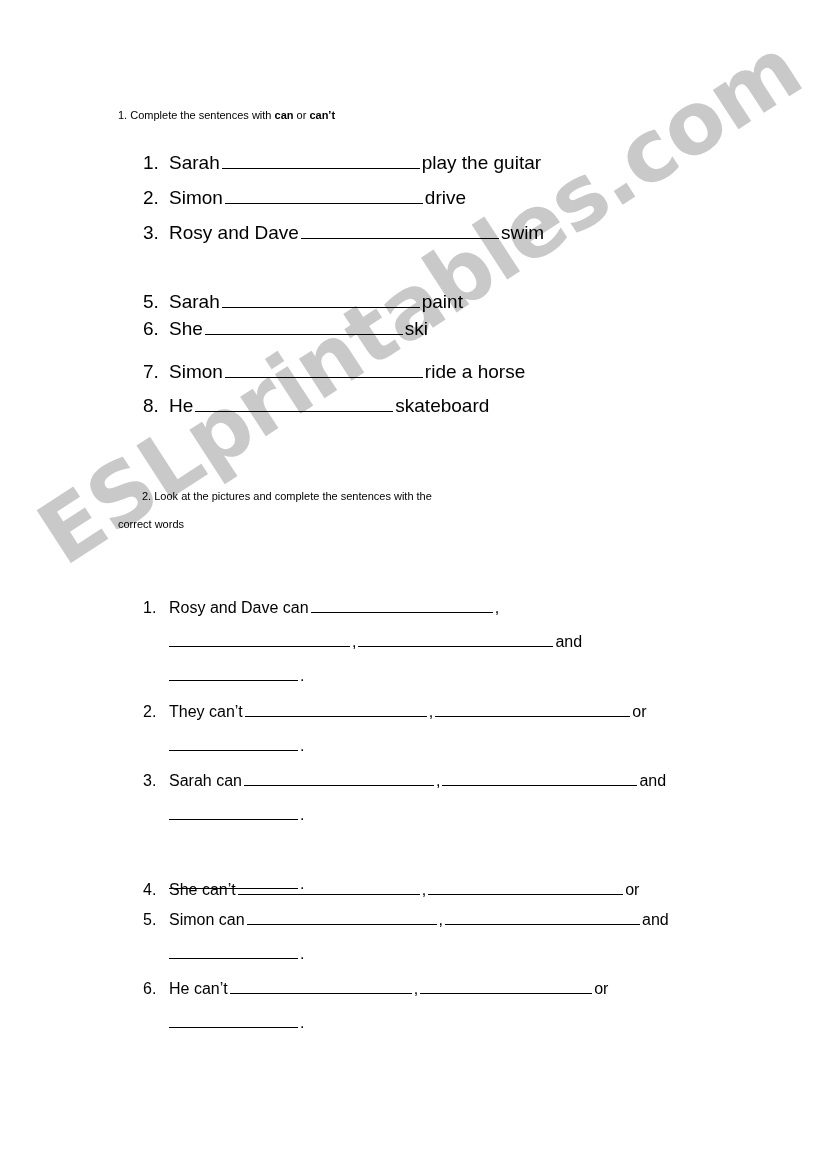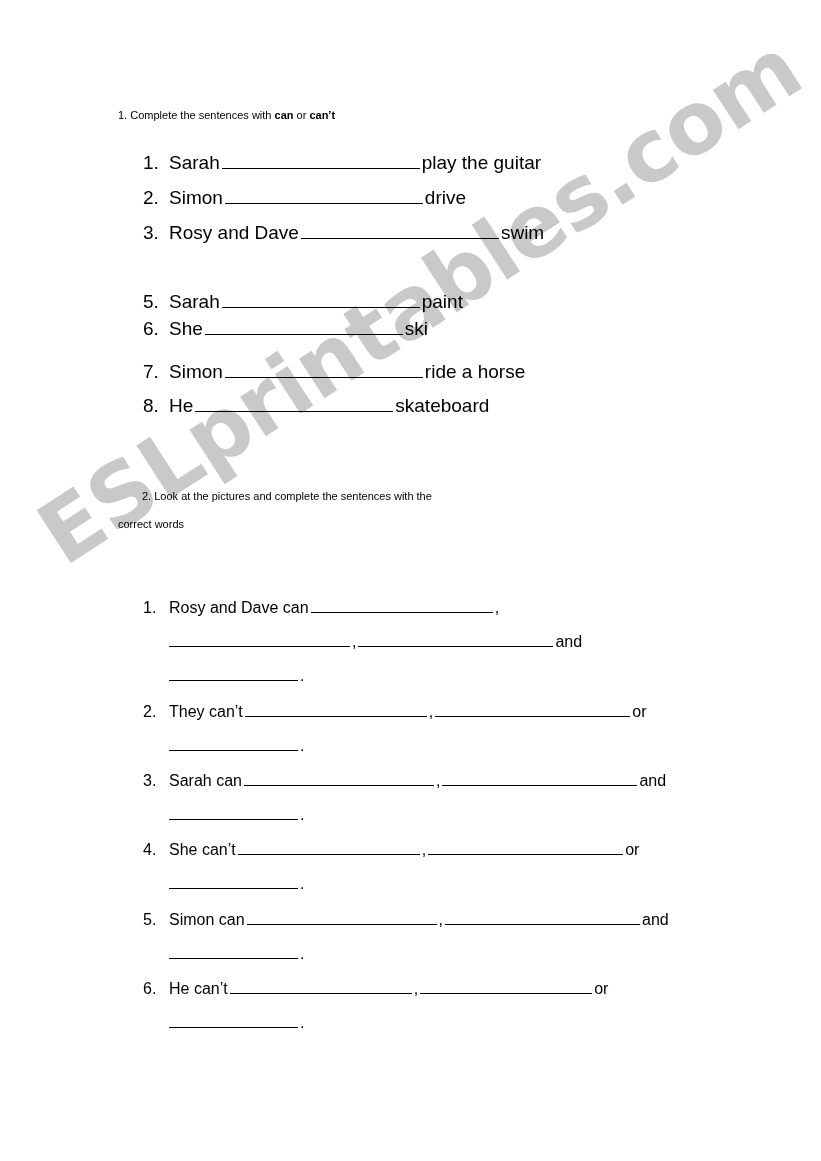--- a/index.html
+++ b/index.html
@@ -155,21 +155,21 @@
     <span class="blank" style="width:129px;"></span><span>.</span>
   </div>
 
   <div class="q2-item" style="top:771px;">
     <span class="q2-num">3.</span><span>Sarah can</span><span class="blank" style="width:190px;"></span><span>,</span><span class="blank" style="width:195px;"></span><span>and</span>
   </div>
   <div class="q2-cont" style="top:805px;">
     <span class="blank" style="width:129px;"></span><span>.</span>
   </div>
 
-  <div class="q2-item" style="top:840px;">
+  <div class="q2-item" style="top:880px;">
     <span class="q2-num">4.</span><span>She can’t</span><span class="blank" style="width:182px;"></span><span>,</span><span class="blank" style="width:195px;"></span><span>or</span>
   </div>
   <div class="q2-cont" style="top:874px;">
     <span class="blank" style="width:129px;"></span><span>.</span>
   </div>
 
   <div class="q2-item" style="top:910px;">
     <span class="q2-num">5.</span><span>Simon can</span><span class="blank" style="width:190px;"></span><span>,</span><span class="blank" style="width:195px;"></span><span>and</span>
   </div>
   <div class="q2-cont" style="top:944px;">

